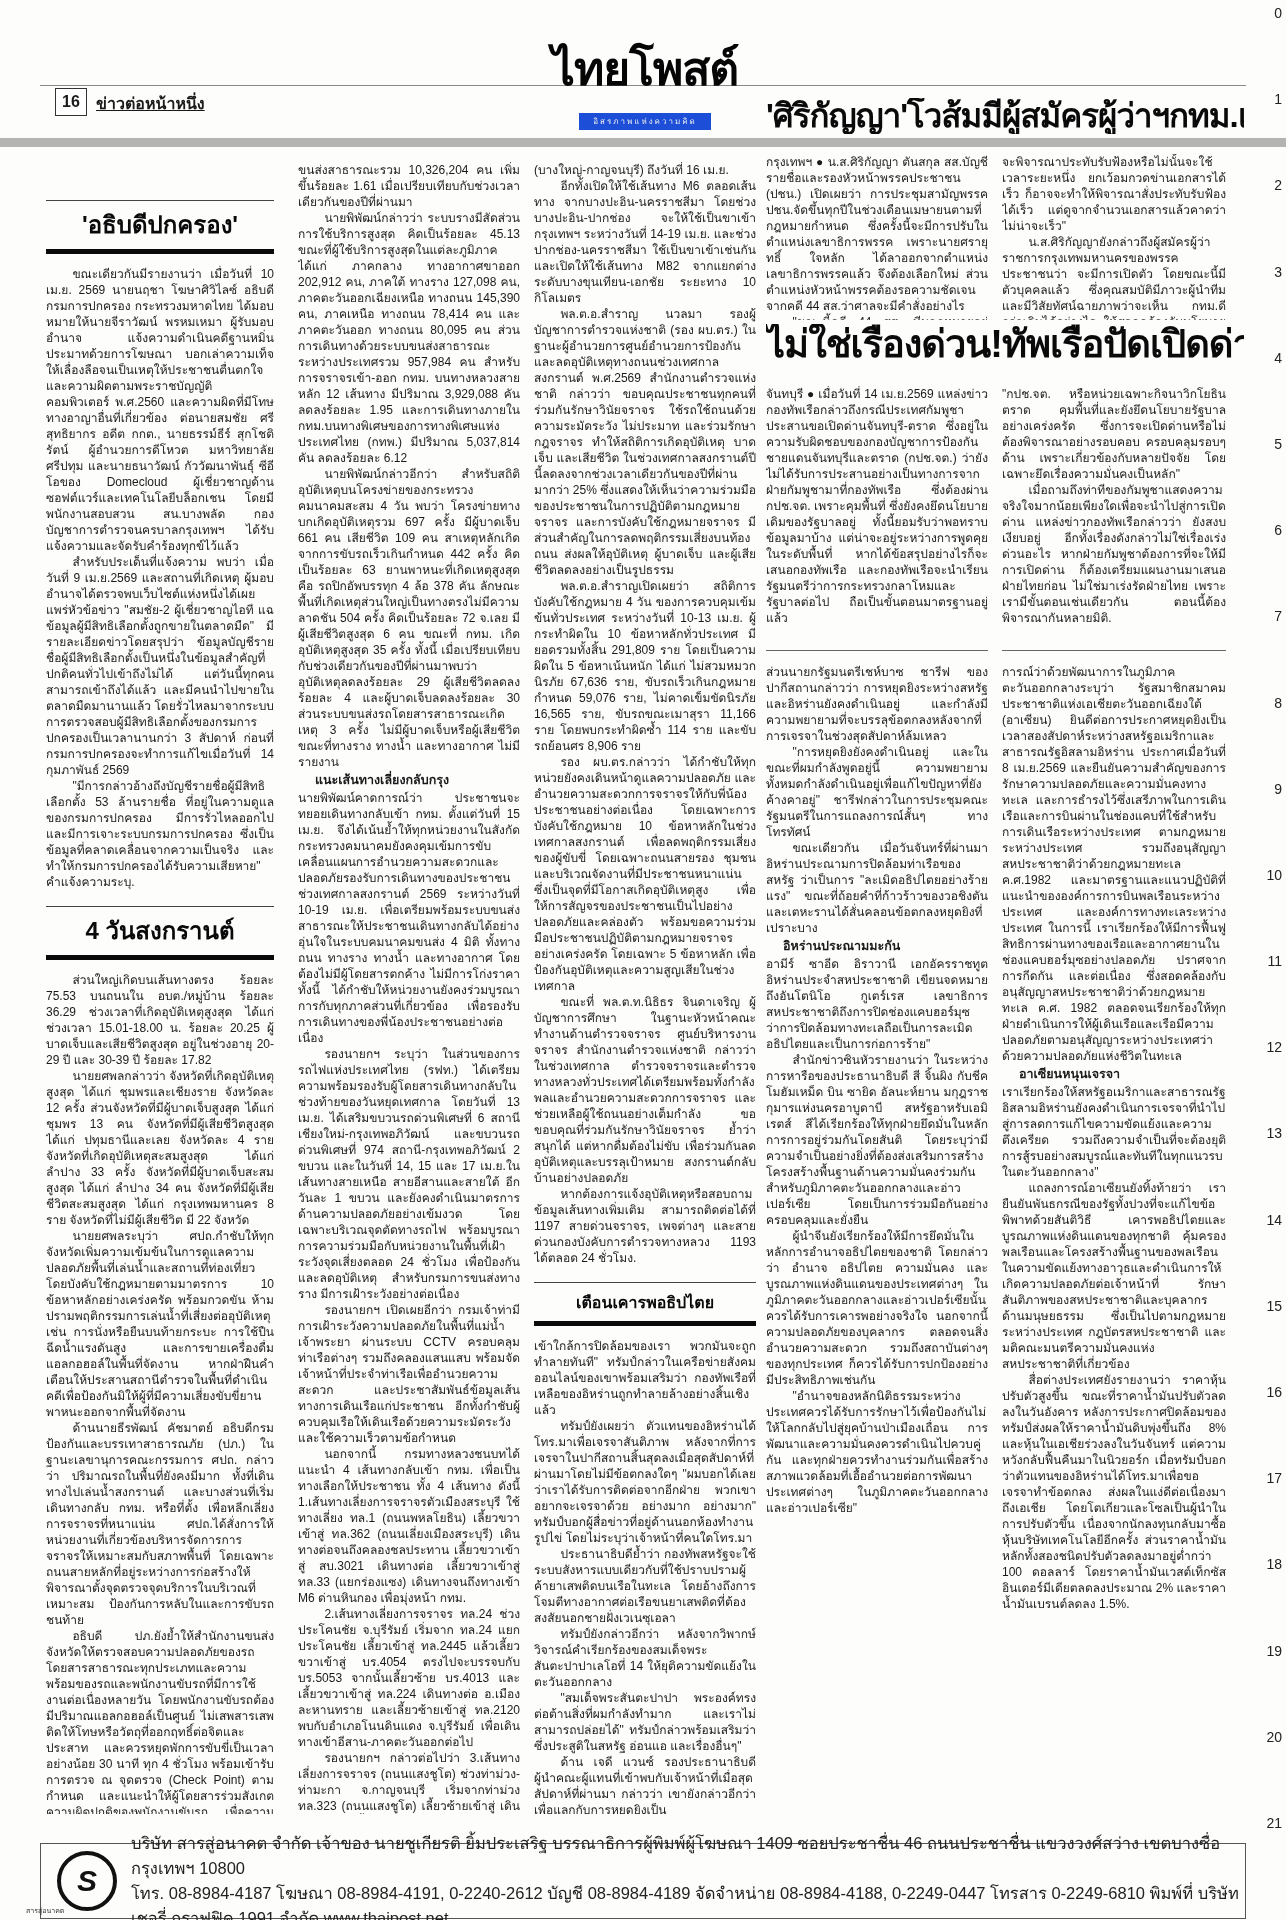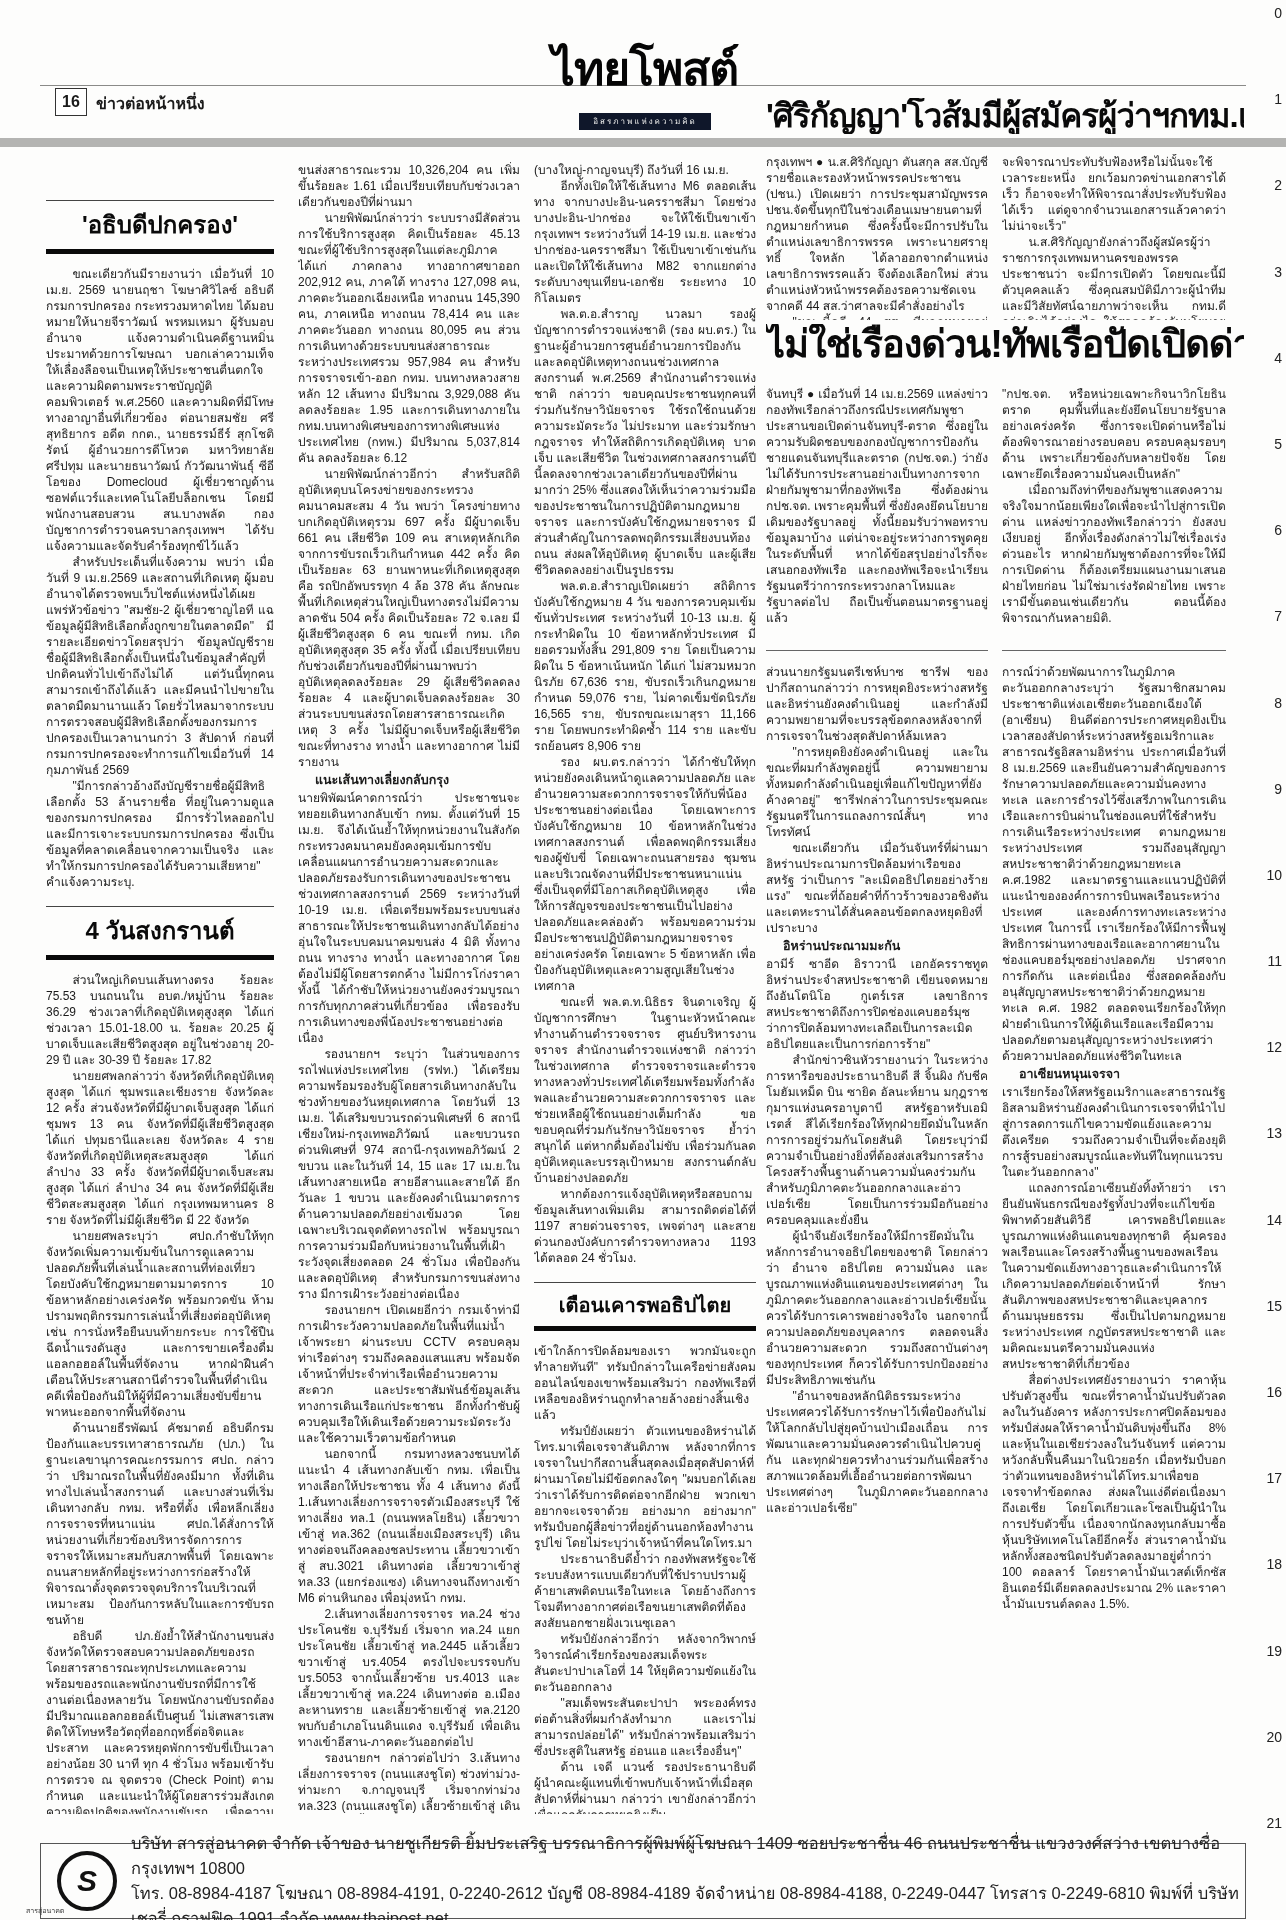--- a/index.html
+++ b/index.html
@@ -2,32 +2,32 @@
 <html><head>
 <meta charset="utf-8">
 <style>
   html,body{margin:0;padding:0;background:#e8e8e6;}
   .page{position:relative;width:1286px;height:1920px;background:#fdfdfc;margin:0 auto;
         font-family:"Liberation Sans", sans-serif;color:#1a1a1a;overflow:hidden;}
   .topline{position:absolute;left:40px;top:85px;width:1206px;height:1px;background:#8a8a88;}
   .grayband{position:absolute;left:0px;top:138px;width:1286px;height:9px;background:#b4b4b2;}
   .pagenum-box{position:absolute;left:55px;top:88px;width:30px;height:26px;border:1px solid #333;
         font-weight:bold;font-size:16px;display:flex;align-items:center;justify-content:center;background:#fff;}
-  .section{position:absolute;left:96px;top:91px;font-weight:bold;font-size:16px;}
+  .section{position:absolute;left:96px;top:91px;font-weight:bold;font-size:16px;text-decoration:underline;}
   .masthead-wrap{position:absolute;left:520px;top:46px;width:250px;text-align:center;}
   .masthead{font-size:46px;font-weight:800;letter-spacing:-1px;line-height:1.0;color:#050505;}
-  .tagline{display:inline-block;margin-top:3px;background:#0f172a;color:#f2f2f0;font-size:8px;
+  .tagline{display:inline-block;margin-top:3px;background:#1d4ed8;color:#f2f2f0;font-size:8px;
         padding:2px 14px;letter-spacing:2px;}
   
   .col{position:absolute;overflow:hidden;}
   .para{margin:0;text-indent:2.2em;font-size:12px;line-height:16px;text-align:justify;}
   .lead p:first-child{text-indent:0;}
   .boxhead{border-top:1px solid #444;padding-top:10px;}
   .bh-title{text-align:center;font-weight:bold;font-size:24px;line-height:1.2;color:#0a0a0a;}
-  .bh-title.small{font-size:20px;}
+  .bh-title.small{font-size:16px;}
   .bh-rule{height:5px;background:#0a0a0a;margin:9px 0 12px 0;}
   .spacer{height:16px;}
   .subhead{font-weight:bold;font-size:12.5px;line-height:16px;margin:2px 17px;}
   .headline{position:absolute;font-weight:800;color:#0a0a0a;white-space:nowrap;overflow:hidden;letter-spacing:-1px;}
   .h1{left:766px;top:98px;width:478px;font-size:33px;line-height:1.1;}
   .h2{left:766px;top:324px;width:478px;font-size:38px;line-height:1.1;}
   .divline{position:absolute;height:1px;background:#666;}
   
   .ruler{position:absolute;right:4px;top:6px;height:1824px;display:flex;flex-direction:column;
         justify-content:space-between;align-items:flex-end;width:24px;}

